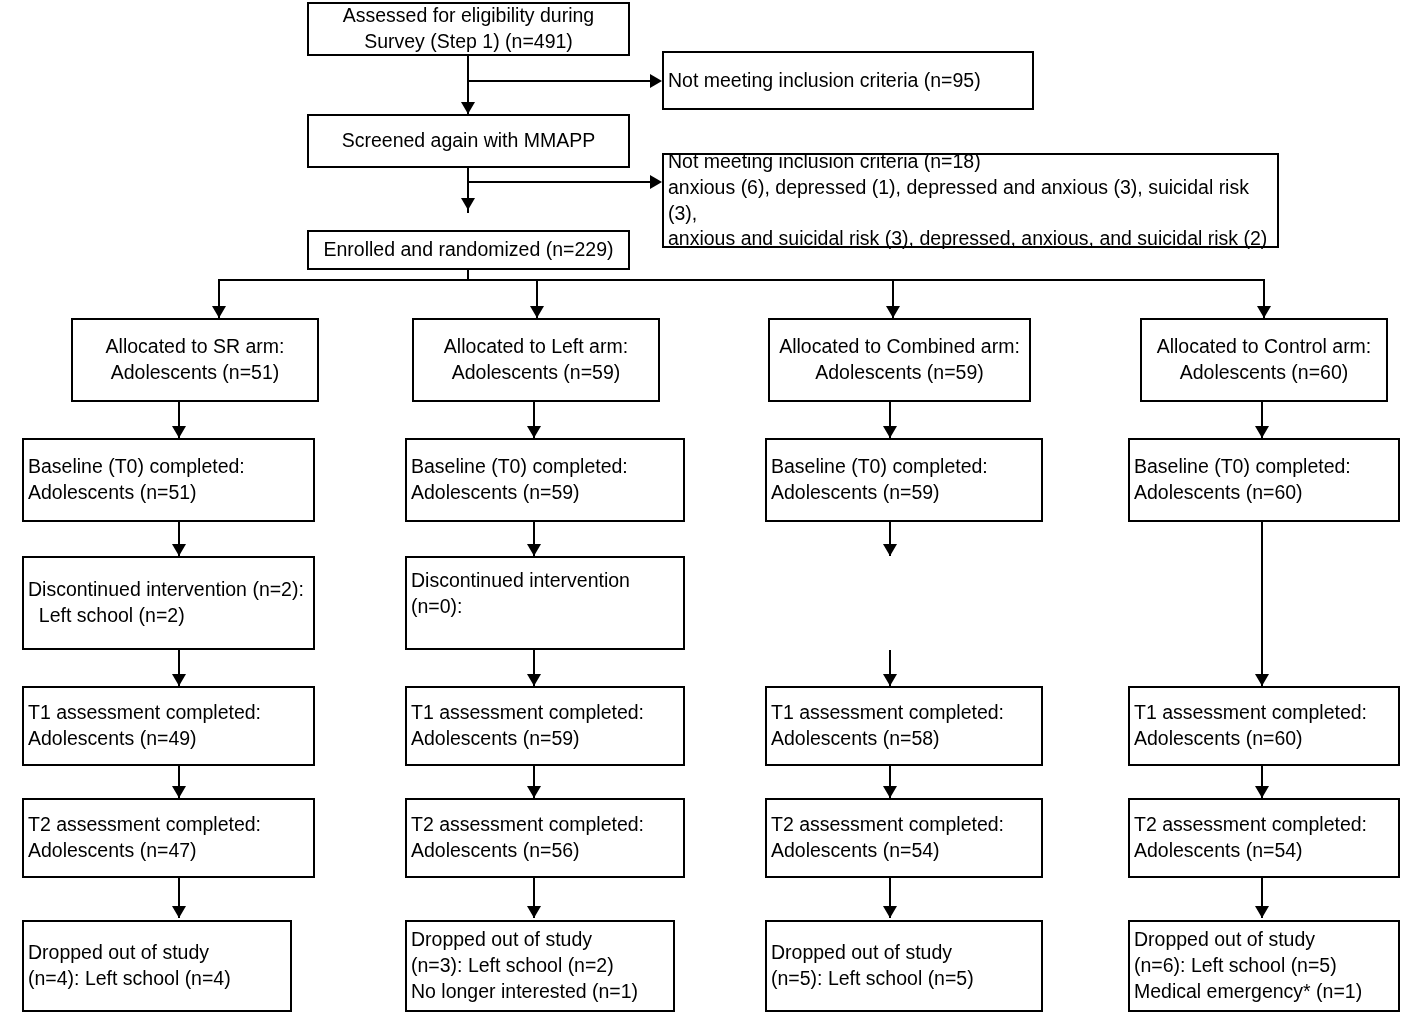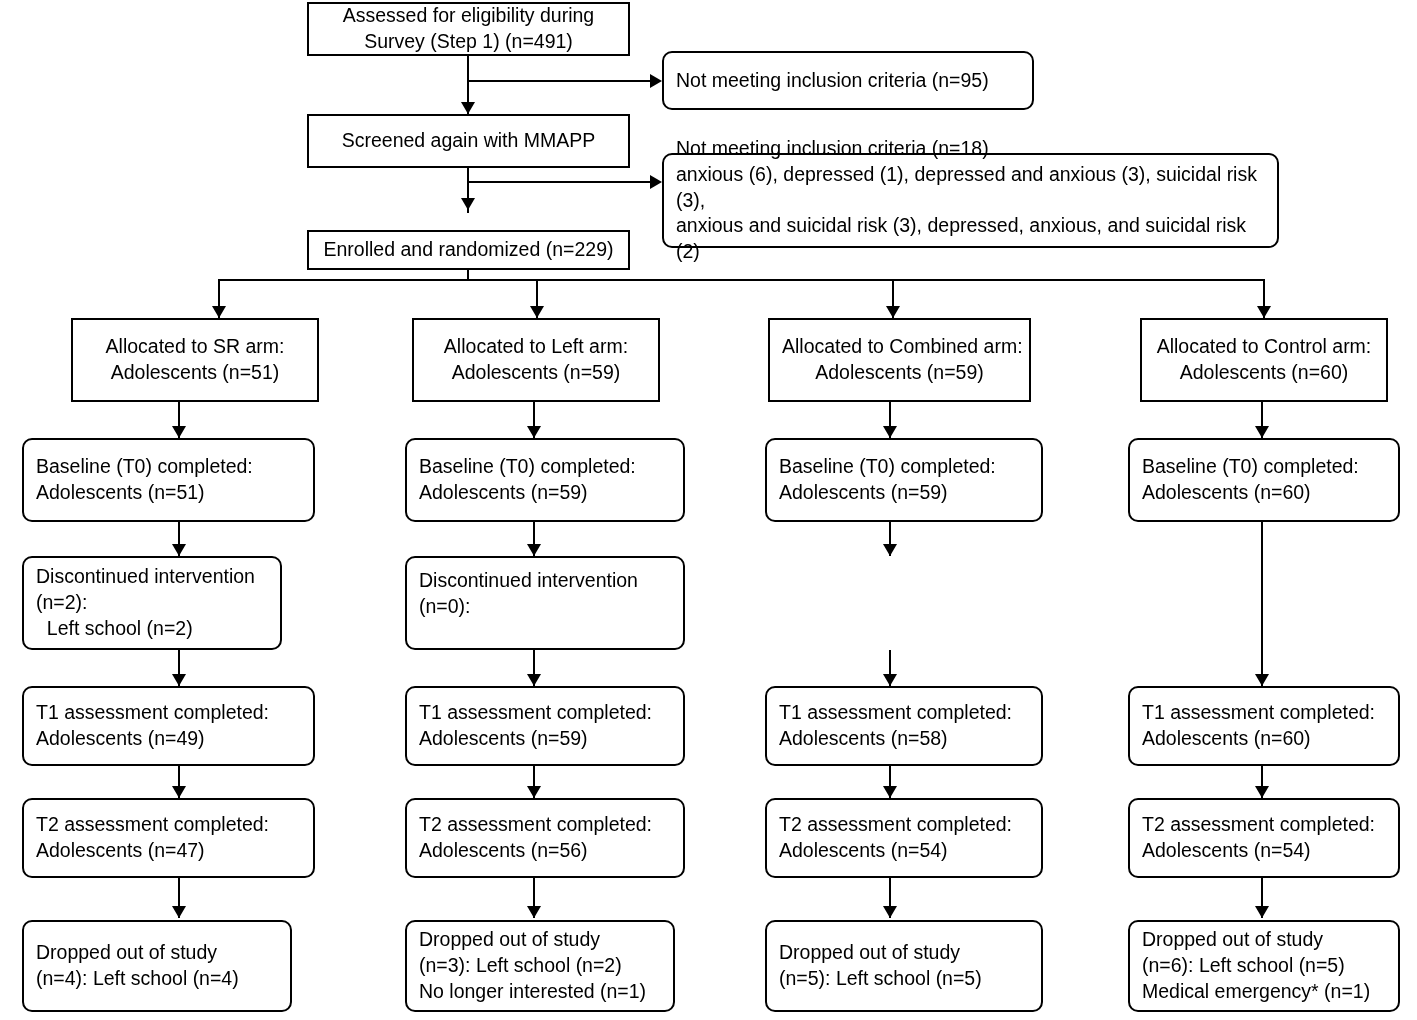--- a/index.html
+++ b/index.html
@@ -24,22 +24,22 @@
     border: 2px solid #000000;
     background: #ffffff;
     display: flex;
     flex-direction: column;
     justify-content: center;
     font-size: 19.5px;
     line-height: 1.32;
     z-index: 3;
   }
   .box.center { align-items: center; text-align: center; }
-  .box.left   { align-items: flex-start; text-align: left; border-radius: 10px; }
-  .box .pad { padding: 0 12px; width: 100%; box-sizing: border-box; }
+  .box.left   { align-items: flex-start; text-align: left; }
+  .box .pad { padding: 0 4px; width: 100%; box-sizing: border-box; }
   .box .line { white-space: pre; display: block; }
   .box.left .line { white-space: pre-wrap; }
 
   
   .vline {
     position: absolute;
     width: 2px;
     background: #000000;
     z-index: 1;
   }
@@ -142,21 +142,21 @@
 
   <div class="box left" style="left:22px; top:438px; width:293px; height:84px;">
     <div class="pad">
       <span class="line">Baseline (T0) completed:</span>
       <span class="line">Adolescents (n=51)</span>
     </div>
   </div>
   <div class="vline" style="left:178px; top:522px; height:34px;"></div>
   <div class="arrow-down" style="left:172px; top:544px;"></div>
 
-  <div class="box left" style="left:22px; top:556px; width:260px; height:94px;">
+  <div class="box left" style="left:22px; top:556px; width:293px; height:94px;">
     <div class="pad">
       <span class="line">Discontinued intervention (n=2):</span>
       <span class="line">  Left school (n=2)</span>
     </div>
   </div>
   <div class="vline" style="left:178px; top:650px; height:36px;"></div>
   <div class="arrow-down" style="left:172px; top:674px;"></div>
 
   <div class="box left" style="left:22px; top:686px; width:293px; height:80px;">
     <div class="pad">

